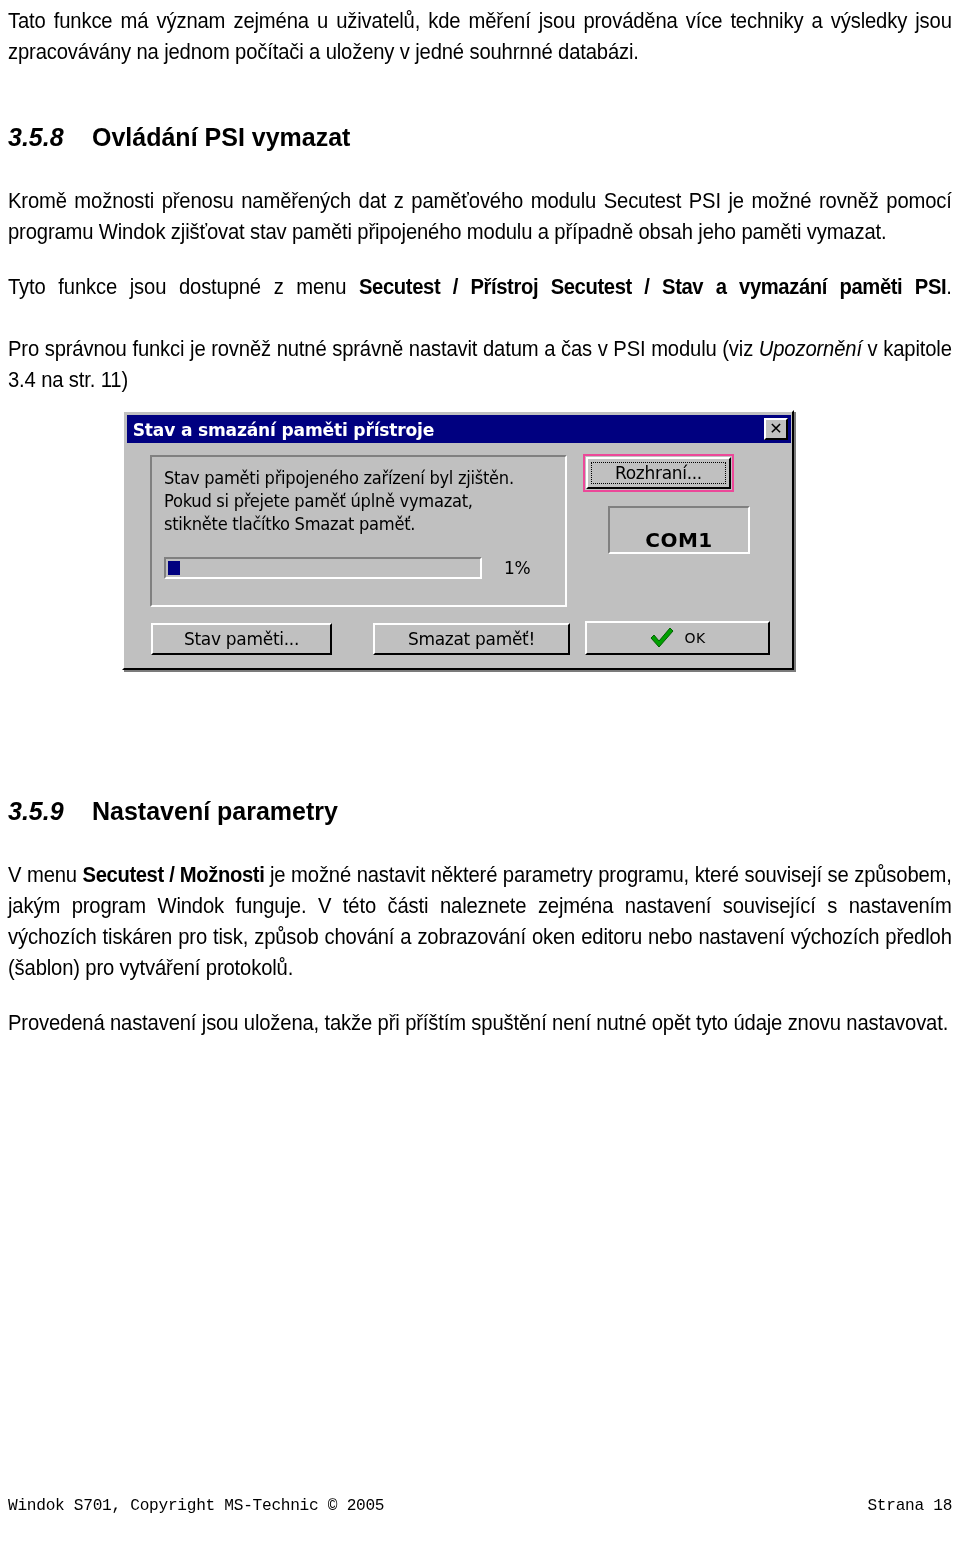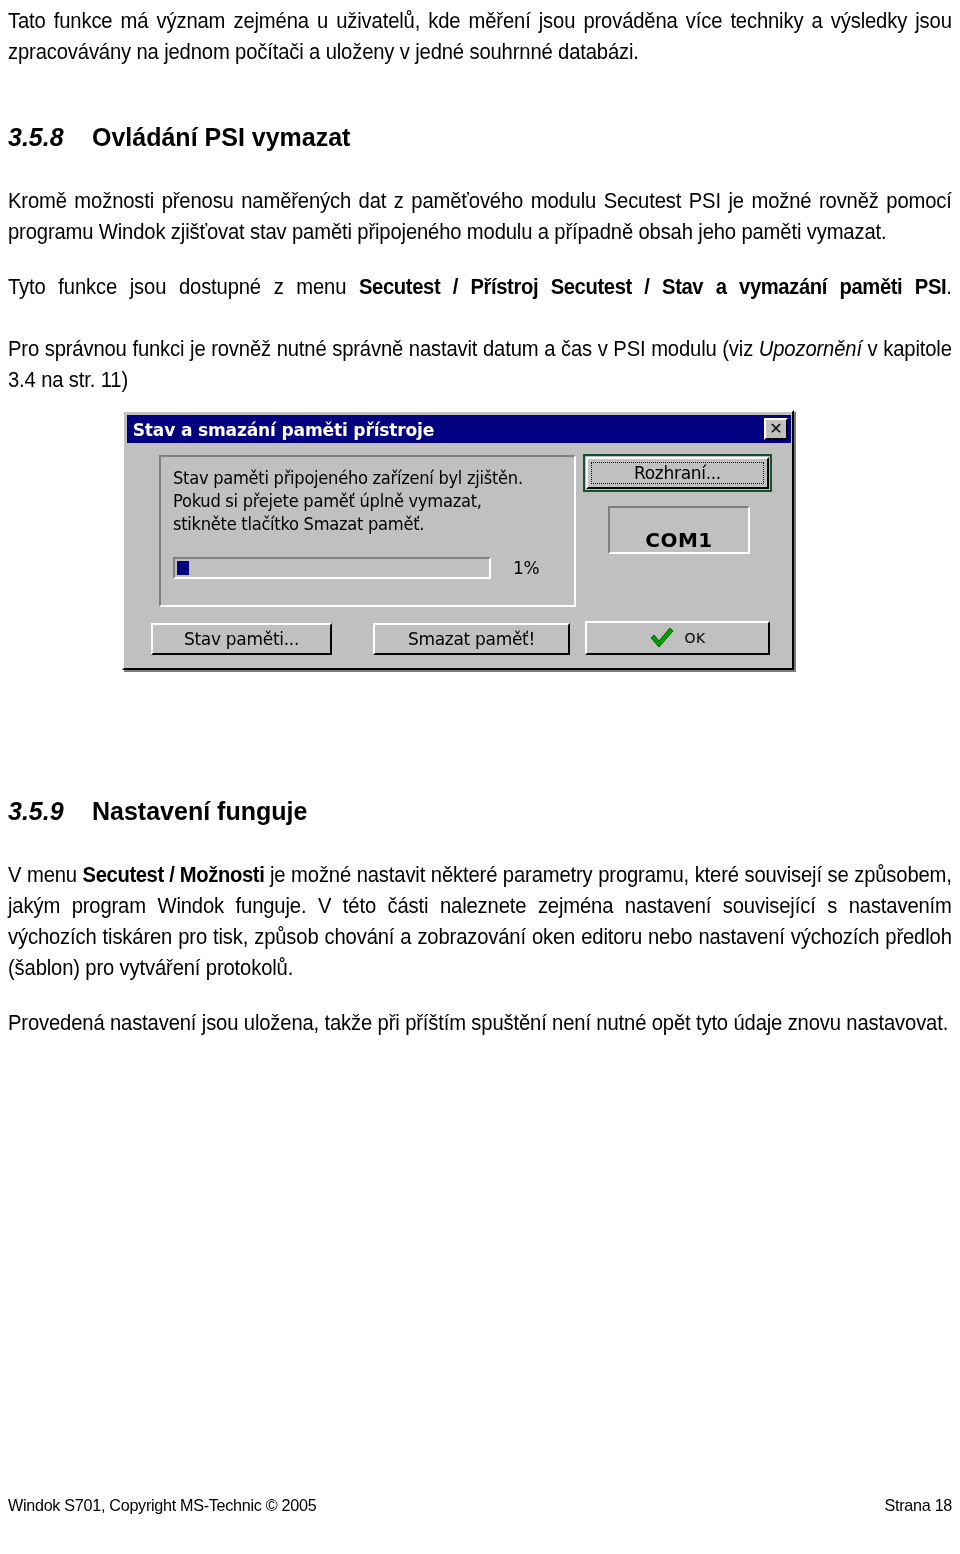--- a/index.html
+++ b/index.html
@@ -134,21 +134,21 @@
     justify-content: center;
     font-size: 16px;
     font-weight: bold;
     line-height: 1;
     color: #000000;
     font-family: "DejaVu Sans", sans-serif;
   }
 
   .groupbox {
     position: absolute;
-    left: 35px;
+    left: 26px;
     top: 43px;
     width: 417px;
     height: 152px;
     border-top: 2px solid #808080;
     border-left: 2px solid #808080;
     border-right: 2px solid #ffffff;
     border-bottom: 2px solid #ffffff;
     box-sizing: border-box;
   }
   .group-msg {
@@ -211,23 +211,23 @@
     cursor: default;
   }
   .btn-stav  { left: 27px;  top: 211px; width: 181px; height: 32px; }
   .btn-smaz  { left: 249px; top: 211px; width: 197px; height: 32px; }
   .btn-ok    { left: 461px; top: 209px; width: 185px; height: 34px; }
 
   .default-wrap {
     position: absolute;
     left: 459px;
     top: 42px;
-    width: 189px;
+    width: 151px;
     height: 38px;
-    border: 2px solid #14532d;
+    border: 2px solid #ec4899;
     box-sizing: border-box;
     background: #c0c0c0;
     padding: 1px;
   }
   .btn-rozhrani {
     position: relative;
     left: 0; top: 0;
     width: 100%;
     height: 100%;
   }
@@ -270,21 +270,21 @@
 
   
   .footer {
     position: absolute;
     left: 8px;
     top: 1496px;
     width: 944px;
     display: flex;
     justify-content: space-between;
     align-items: baseline;
-    font-family: Liberation Sans, sans-serif;
+    font-family: Liberation Mono, monospace;
     font-size: 17px;
     letter-spacing: -0.3px;
   }
   .footer span { transform: scaleX(0.95); transform-origin: left center; white-space: nowrap; }
   .footer .right { transform-origin: right center; }
 </style>
 </head>
 <body>
 
 <div class="page">
@@ -357,21 +357,21 @@
         </span>
         <span class="ok-label">OK</span>
       </div>
 
     </div>
   </div>
 
   <div class="content" style="top:796px;">
 
     <h2 class="section-heading">
-      <span class="num">3.5.9</span><span>Nastavení funguje</span>
+      <span class="num">3.5.9</span><span>Nastavení parametry</span>
     </h2>
 
     <div class="spacer-l"></div>
 
     <p class="body-text"><span>V menu </span><b class="inline-b">Secutest / Možnosti</b><span> je možné nastavit některé parametry programu, které souvisejí se způsobem, jakým program Windok funguje. V této části naleznete zejména nastavení související s nastavením výchozích tiskáren pro tisk, způsob chování a zobrazování oken editoru nebo nastavení výchozích předloh (šablon) pro vytváření protokolů.</span></p>
 
     <div class="spacer-m"></div>
 
     <p class="body-text">Provedená nastavení jsou uložena, takže při příštím spuštění není nutné opět tyto údaje znovu nastavovat.</p>
 

